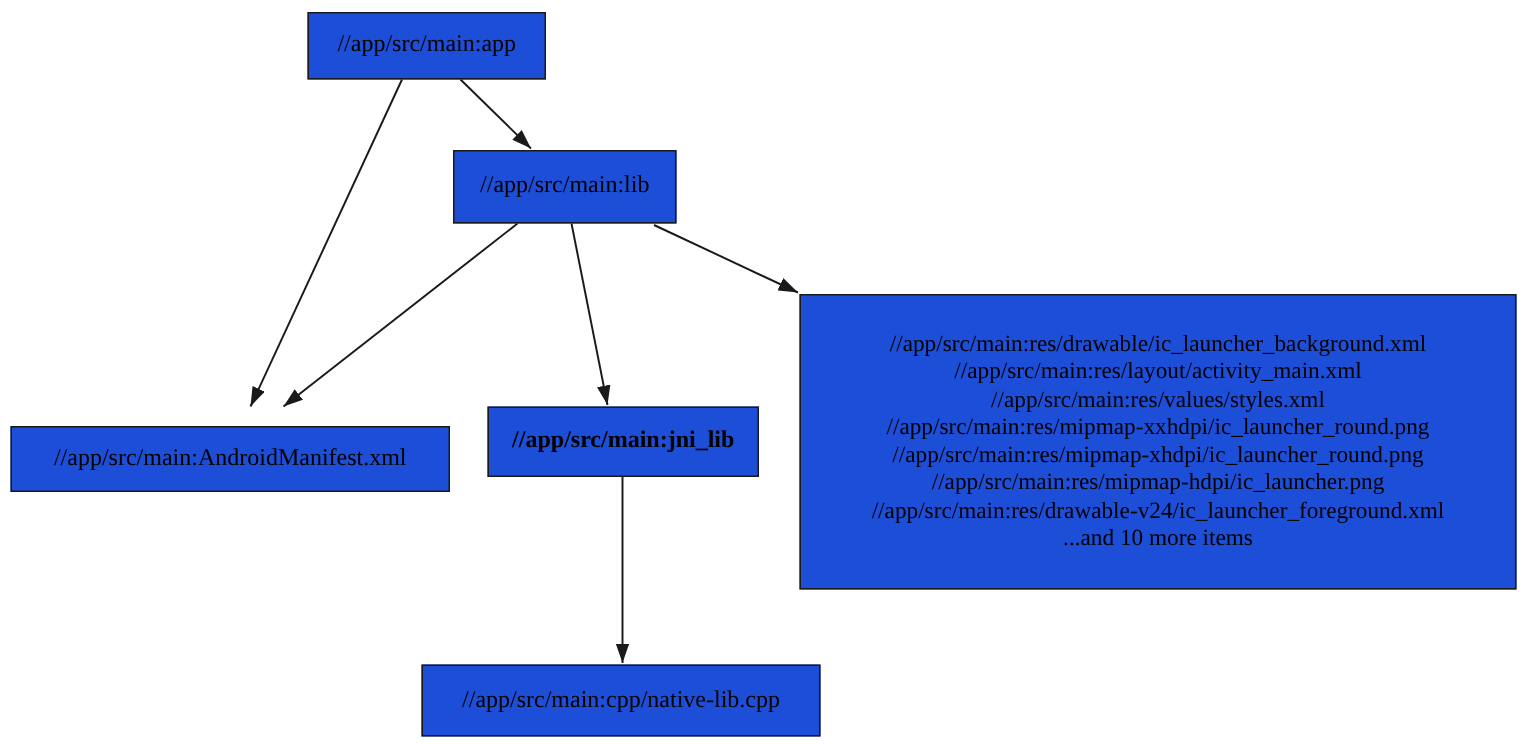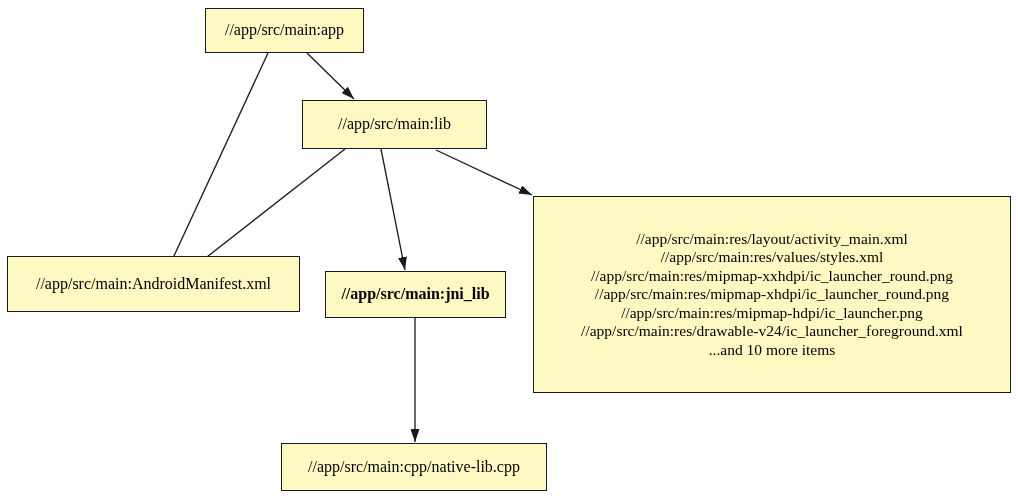--- a/index.html
+++ b/index.html
@@ -20,33 +20,33 @@
     position: absolute;
     left: 0;
     top: 0;
     width: 1018px;
     height: 496px;
   }
   .node {
     position: absolute;
     box-sizing: border-box;
     border: 1.2px solid #1a1a1a;
-    background: #fef9c3;
+    background: #1d4ed8;
     display: flex;
     flex-direction: column;
     align-items: center;
     justify-content: center;
     text-align: center;
     font-size: 16px;
     line-height: 18.5px;
     white-space: nowrap;
   }
   .node-app        { left: 205px; top: 8px;   width: 159px; height: 45px; }
-  .node-lib        { left: 302px; top: 100px; width: 185px; height: 49px; }
-  .node-manifest   { left: 7px;   top: 256px; width: 293px; height: 56px; }
+  .node-lib        { left: 302px; top: 100px; width: 149px; height: 49px; }
+  .node-manifest   { left: 7px;   top: 284px; width: 293px; height: 44px; }
   .node-jni-lib    { left: 325px; top: 271px; width: 181px; height: 47px; font-weight: bold; }
   .node-res        { left: 533px; top: 196px; width: 478px; height: 197px; font-size: 15.5px; }
   .node-native-lib { left: 281px; top: 443px; width: 266px; height: 48px; }
   .res-line {
     display: block;
   }
 </style>
 </head>
 <body>
 
@@ -76,20 +76,21 @@
 
   <div class="node node-manifest">
     <span>//app/src/main:AndroidManifest.xml</span>
   </div>
 
   <div class="node node-jni-lib">
     <span>//app/src/main:jni_lib</span>
   </div>
 
   <div class="node node-res">
+    <span class="res-line">//app/src/main:res/drawable/ic_launcher_background.xml</span>
     <span class="res-line">//app/src/main:res/layout/activity_main.xml</span>
     <span class="res-line">//app/src/main:res/values/styles.xml</span>
     <span class="res-line">//app/src/main:res/mipmap-xxhdpi/ic_launcher_round.png</span>
     <span class="res-line">//app/src/main:res/mipmap-xhdpi/ic_launcher_round.png</span>
     <span class="res-line">//app/src/main:res/mipmap-hdpi/ic_launcher.png</span>
     <span class="res-line">//app/src/main:res/drawable-v24/ic_launcher_foreground.xml</span>
     <span class="res-line">...and 10 more items</span>
   </div>
 
   <div class="node node-native-lib">

